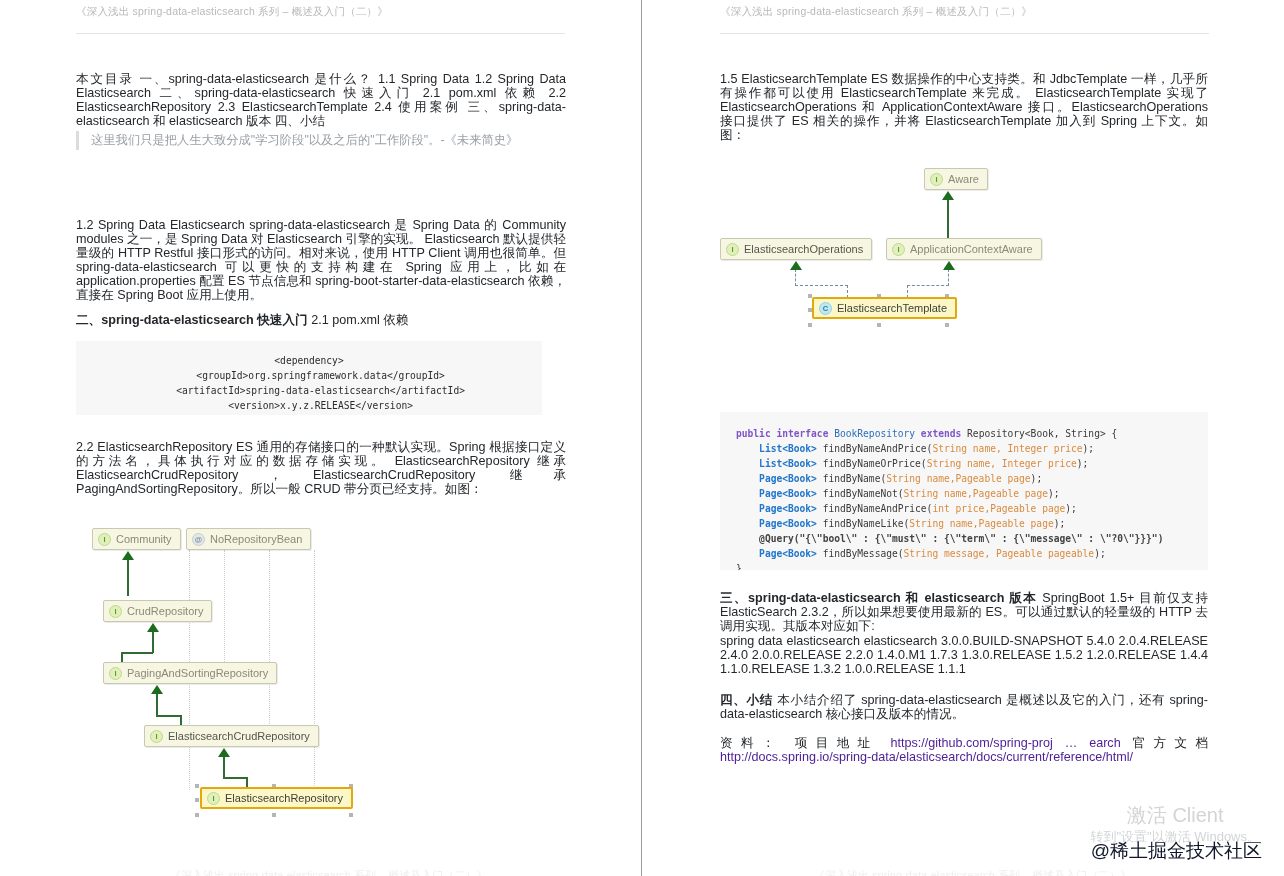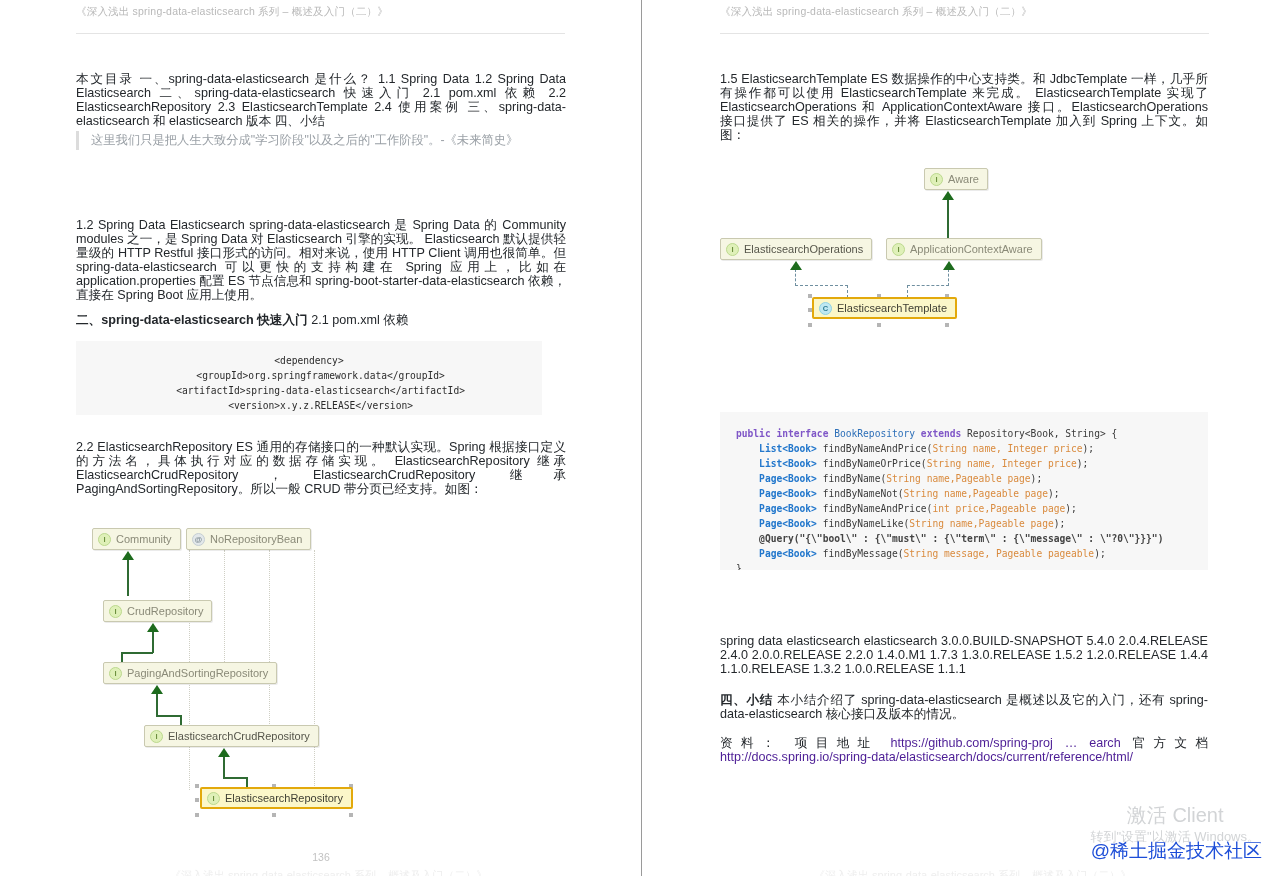--- a/index.html
+++ b/index.html
@@ -107,21 +107,21 @@
 
   
   .wm-win {
     position:absolute; right:24px; bottom:30px; text-align:center;
     color:#d2d4d6; pointer-events:none;
   }
   .wm-win .l1 { font-size:20px; line-height:26px; }
   .wm-win .l2 { font-size:13px; line-height:18px; }
   .wm-site {
     position:absolute; right:22px; bottom:12px;
-    font-size:19px; color:#1d4ed8; white-space:nowrap; pointer-events:none;
+    font-size:19px; color:#0f172a; white-space:nowrap; pointer-events:none;
   }
 </style>
 </head>
 <body>
 
 <div class="spread">
 
   <div class="page left">
     <div class="col-inner">
 
@@ -203,21 +203,20 @@
         <div class="handle" style="left:119px; top:285px;"></div>
         <div class="handle" style="left:196px; top:285px;"></div>
         <div class="handle" style="left:273px; top:285px;"></div>
 
         <div class="node sel" style="left:124px; top:259px;">
           <span class="badge i">I</span>
           <span>ElasticsearchRepository</span>
         </div>
       </div>
 
-      <div class="pagenum" style="left:76px; top:851px; width:490px;">136</div>
       <div class="footghost" style="left:170px; top:868px;">《深入浅出 spring-data-elasticsearch 系列 – 概述及入门（二）》</div>
     </div>
   </div>
 
   <div class="page right">
     <div class="col-inner">
 
       <div class="runhead" style="left:78px; top:5px;">《深入浅出 spring-data-elasticsearch 系列 – 概述及入门（二）》</div>
       <div class="runrule" style="left:78px; top:33px; width:489px;"></div>
 
@@ -273,20 +272,21 @@
     <span class="kw2">List&lt;Book&gt;</span> <span class="pln">findByNameAndPrice(</span><span class="str">String name, Integer price</span><span class="pln">);</span>
     <span class="kw2">List&lt;Book&gt;</span> <span class="pln">findByNameOrPrice(</span><span class="str">String name, Integer price</span><span class="pln">);</span>
     <span class="kw2">Page&lt;Book&gt;</span> <span class="pln">findByName(</span><span class="str">String name,Pageable page</span><span class="pln">);</span>
     <span class="kw2">Page&lt;Book&gt;</span> <span class="pln">findByNameNot(</span><span class="str">String name,Pageable page</span><span class="pln">);</span>
     <span class="kw2">Page&lt;Book&gt;</span> <span class="pln">findByNameAndPrice(</span><span class="str">int price,Pageable page</span><span class="pln">);</span>
     <span class="kw2">Page&lt;Book&gt;</span> <span class="pln">findByNameLike(</span><span class="str">String name,Pageable page</span><span class="pln">);</span>
     <span class="ann">@Query("{\"bool\" : {\"must\" : {\"term\" : {\"message\" : \"?0\"}}}")</span>
     <span class="kw2">Page&lt;Book&gt;</span> <span class="pln">findByMessage(</span><span class="str">String message, Pageable pageable</span><span class="pln">);</span>
 <span class="pln">}</span></span></div>
 
+      <div class="p" style="left:78px; top:591px; width:488px;"><b>三、spring-data-elasticsearch 和 elasticsearch 版本</b><span> SpringBoot 1.5+ 目前仅支持 ElasticSearch 2.3.2，所以如果想要使用最新的 ES。可以通过默认的轻量级的 HTTP 去调用实现。其版本对应如下:</span></div>
 
       <div class="p" style="left:78px; top:634px; width:488px;">spring data elasticsearch elasticsearch 3.0.0.BUILD-SNAPSHOT 5.4.0 2.0.4.RELEASE 2.4.0 2.0.0.RELEASE 2.2.0 1.4.0.M1 1.7.3 1.3.0.RELEASE 1.5.2 1.2.0.RELEASE 1.4.4 1.1.0.RELEASE 1.3.2 1.0.0.RELEASE 1.1.1</div>
 
       <div class="p" style="left:78px; top:693px; width:488px;"><b>四、小结</b><span> 本小结介绍了 spring-data-elasticsearch 是概述以及它的入门，还有 spring-data-elasticsearch 核心接口及版本的情况。</span></div>
 
       <div class="p" style="left:78px; top:736px; width:488px;"><span>资料：</span><span> 项目地址 </span><span class="lnk">https://github.com/spring-proj … earch</span><span> 官方文档 </span><span class="lnk">http://docs.spring.io/spring-data/elasticsearch/docs/current/reference/html/</span></div>
 
       <div class="footghost" style="left:172px; top:868px;">《深入浅出 spring-data-elasticsearch 系列 – 概述及入门（二）》</div>
     </div>
   </div>

